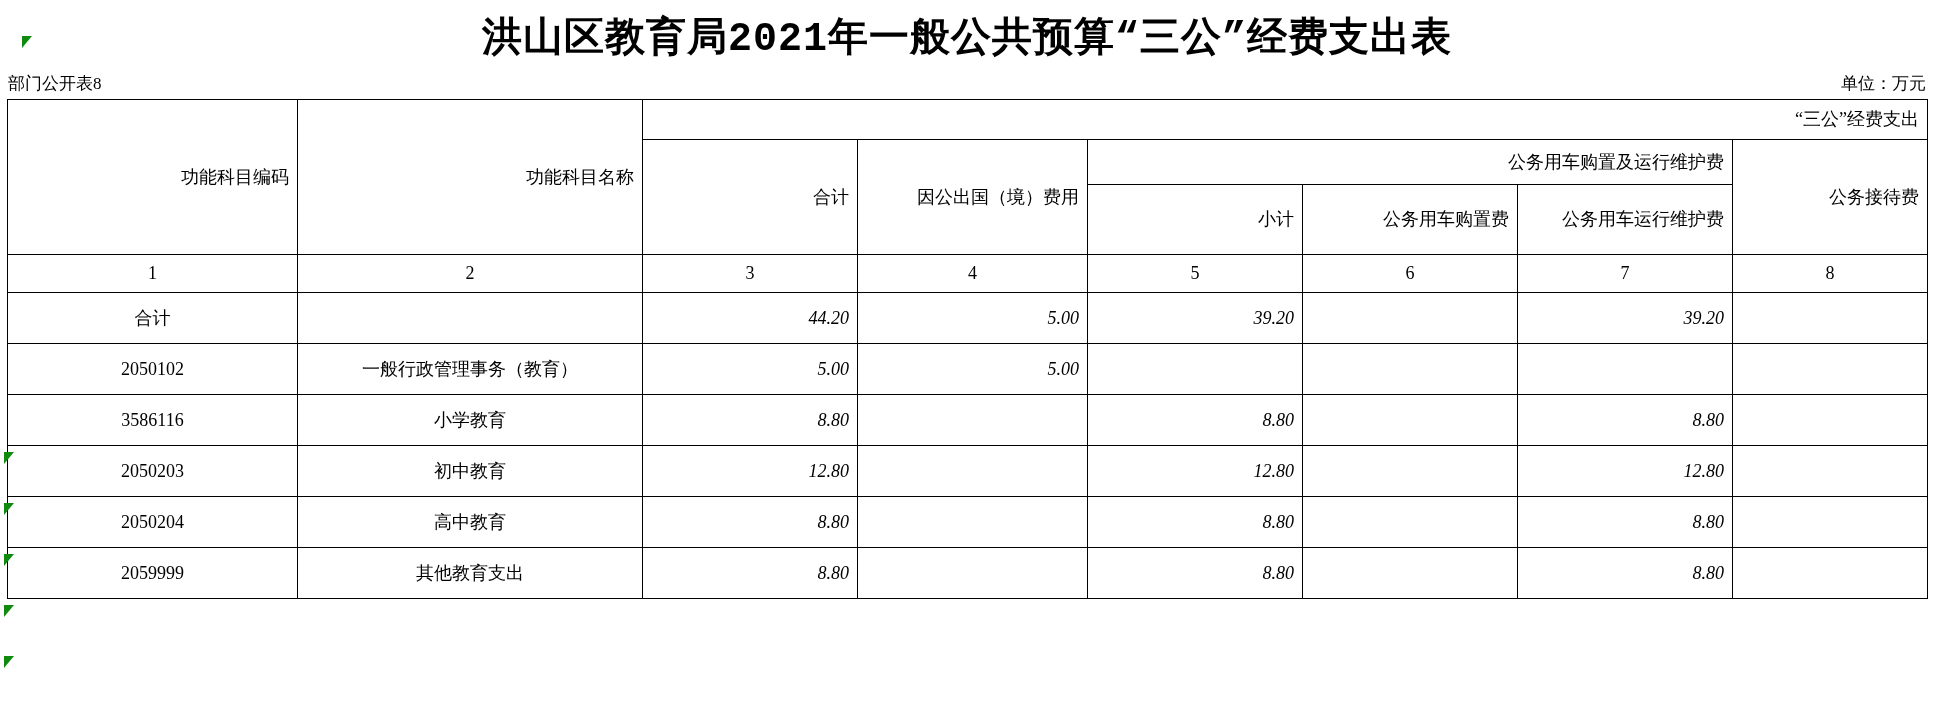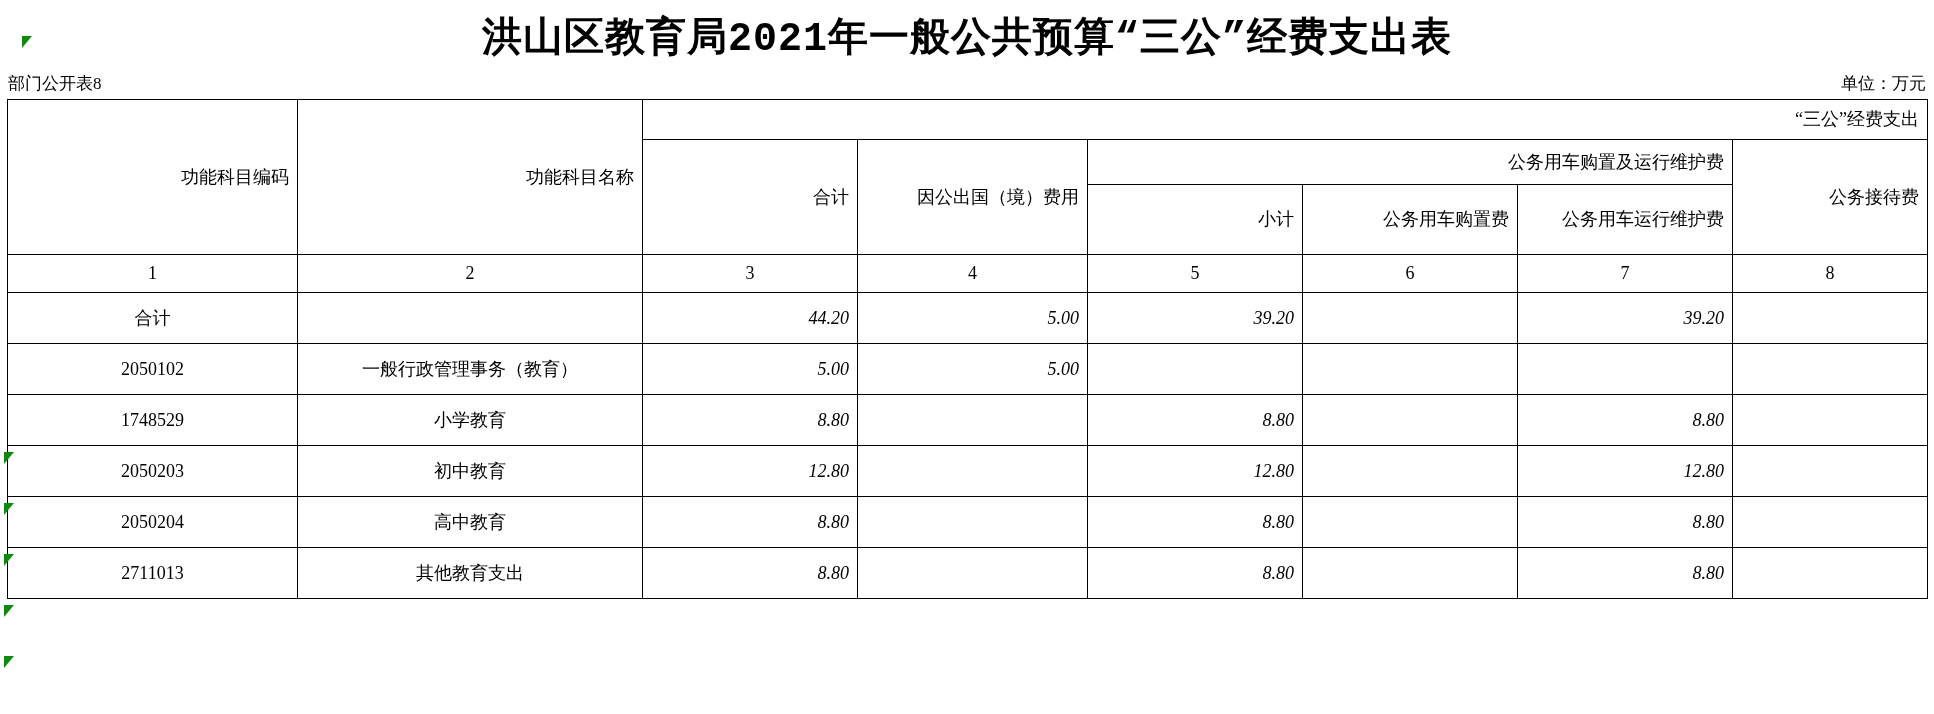--- a/index.html
+++ b/index.html
@@ -157,21 +157,21 @@
         <td class="c-center">一般行政管理事务（教育）</td>
         <td class="c-right cellpad-r">5.00</td>
         <td class="c-right cellpad-r">5.00</td>
         <td class="c-right cellpad-r"></td>
         <td class="c-right cellpad-r"></td>
         <td class="c-right cellpad-r"></td>
         <td class="c-right cellpad-r"></td>
       </tr>
 
       <tr class="body-row">
-        <td class="c-center">1748529</td>
+        <td class="c-center">3586116</td>
         <td class="c-center">小学教育</td>
         <td class="c-right cellpad-r">8.80</td>
         <td class="c-right cellpad-r"></td>
         <td class="c-right cellpad-r">8.80</td>
         <td class="c-right cellpad-r"></td>
         <td class="c-right cellpad-r">8.80</td>
         <td class="c-right cellpad-r"></td>
       </tr>
 
       <tr class="body-row">
@@ -190,21 +190,21 @@
         <td class="c-center">高中教育</td>
         <td class="c-right cellpad-r">8.80</td>
         <td class="c-right cellpad-r"></td>
         <td class="c-right cellpad-r">8.80</td>
         <td class="c-right cellpad-r"></td>
         <td class="c-right cellpad-r">8.80</td>
         <td class="c-right cellpad-r"></td>
       </tr>
 
       <tr class="body-row">
-        <td class="c-center">2711013</td>
+        <td class="c-center">2059999</td>
         <td class="c-center">其他教育支出</td>
         <td class="c-right cellpad-r">8.80</td>
         <td class="c-right cellpad-r"></td>
         <td class="c-right cellpad-r">8.80</td>
         <td class="c-right cellpad-r"></td>
         <td class="c-right cellpad-r">8.80</td>
         <td class="c-right cellpad-r"></td>
       </tr>
     </tbody>
   </table>

